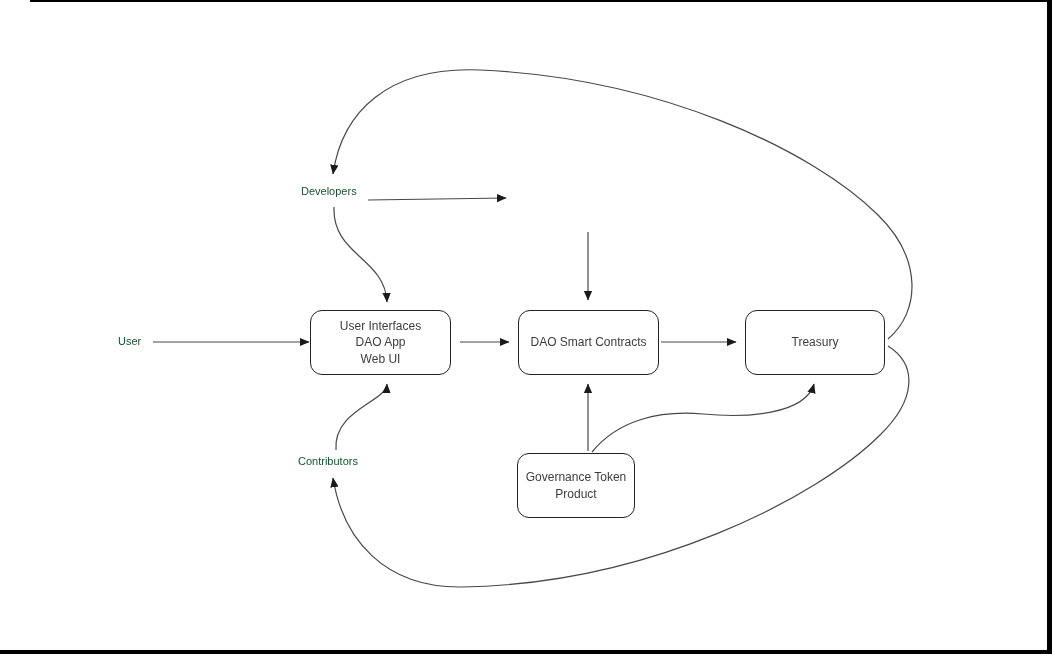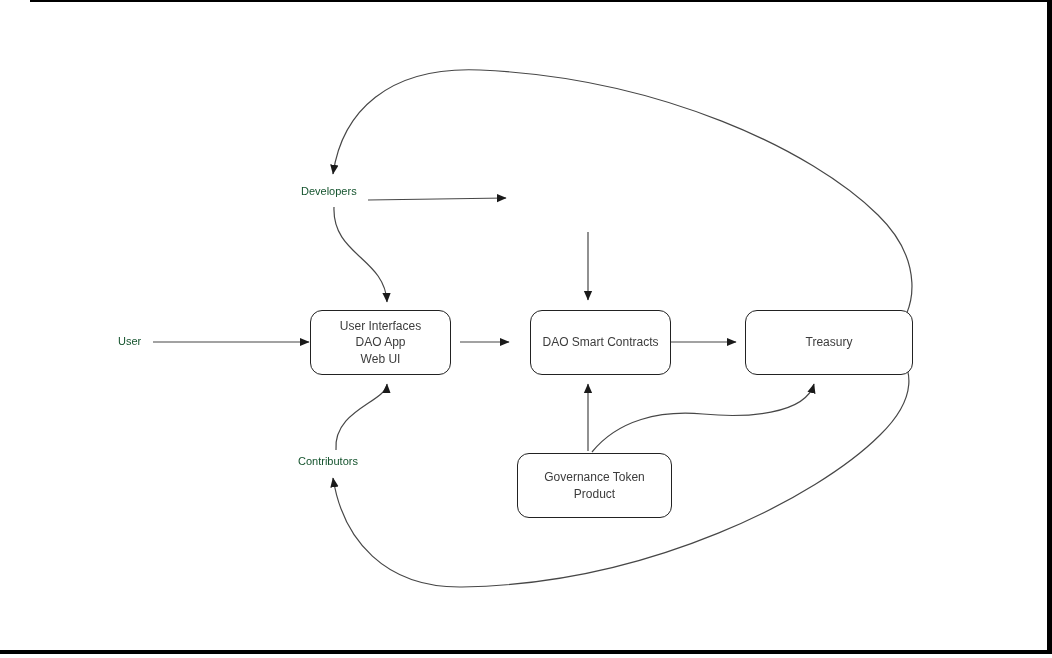--- a/index.html
+++ b/index.html
@@ -91,29 +91,29 @@
     <path class="edge" d="M 888,346 C 918,365 916,400 880,435 C 818,497 650,584 462,587 C 385,588 343,540 333,478" marker-end="url(#arrow)"></path>
   </svg>
 
   <div class="node" style="left:302px; top:310px; width:141px; height:65px;margin-left:8px;">
     <span>User Interfaces</span>
     <span>DAO App</span>
     <span>Web UI</span>
   </div>
 
 
-  <div class="node" style="left:518px; top:310px; width:141px; height:65px;margin-left:12px;">
+  <div class="node" style="left:518px; top:310px; width:141px; height:65px;">
     <span>DAO Smart Contracts</span>
   </div>
 
-  <div class="node" style="left:745px; top:310px; width:168px; height:65px;">
+  <div class="node" style="left:745px; top:310px; width:140px; height:65px;">
     <span>Treasury</span>
   </div>
 
-  <div class="node" style="left:517px; top:453px; width:155px; height:65px;">
+  <div class="node" style="left:517px; top:453px; width:118px; height:65px;">
     <span>Governance Token</span>
     <span>Product</span>
   </div>
 
   <div class="actor-label" style="left:118px; top:335px;">User</div>
 
   <div class="actor-label" style="left:301px; top:185px;">Developers</div>
 
   <div class="actor-label" style="left:298px; top:455px;text-align:right;">Contributors</div>
 

